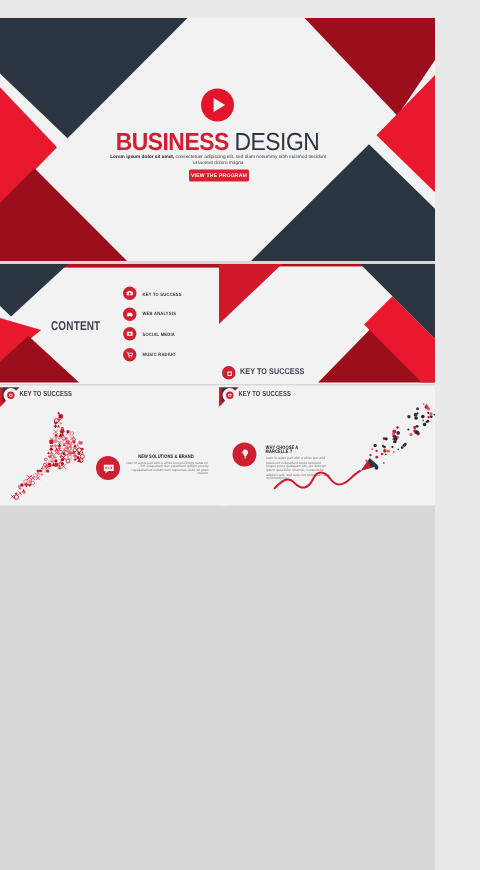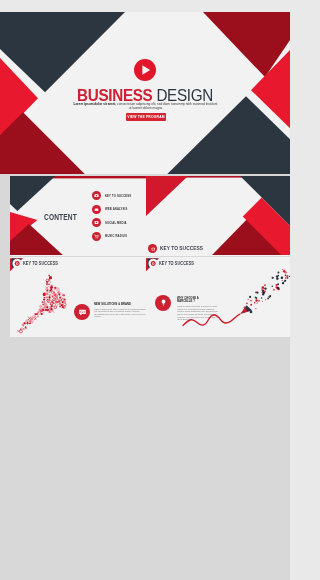--- a/index.html
+++ b/index.html
@@ -2,21 +2,21 @@
 <html><head>
 <meta charset="utf-8">
 <title>Business Design Presentation Template</title>
 <style>
   html,body{margin:0;padding:0;background:#e9e9e9;}
   body{width:290px;height:580px;overflow:hidden;font-family:"Liberation Sans",sans-serif;}
   #deck{position:relative;width:290px;height:580px;background:#d8d8d8;margin-top:12px;}
   .slide{position:absolute;overflow:hidden;background:#f2f2f2;}
   .hero{left:0;top:0;width:290px;height:162.3px;}
   .sl{height:80.3px;}
-  .c0{left:10px;width:152px;} .c1{left:145.8px;width:144.2px;}
+  .c0{left:0;width:152px;text-align:right;} .c1{left:145.8px;width:144.2px;}
   .r1{top:163.6px;} .r2{top:245px;}
   .poly{position:absolute;left:0;top:0;width:100%;height:100%;}
   
   .hero-title{position:absolute;left:0;top:74.8px;width:290px;text-align:center;font-size:16.4px;letter-spacing:-.35px;white-space:nowrap;line-height:16.4px;transform:scaleX(.93);}
   .hero-title b{color:#CE2032;font-weight:bold;}
   .hero-title span{color:#2B3640;font-weight:normal;}
   .hero-sub{position:absolute;left:72px;top:89.6px;width:147px;font-size:3.2px;line-height:4.7px;color:#3a3a3a;text-align:center;}
   .hero-sub b{font-weight:bold;color:#222;}
   .hero-cta{position:absolute;left:126px;top:101px;width:40px;height:8.2px;background:#D7222F;border-radius:1px;color:#fff;font-size:3.4px;font-weight:bold;letter-spacing:.15px;display:flex;align-items:center;justify-content:center;}
   .play{position:absolute;left:134px;top:46.5px;width:22px;height:22px;border-radius:50%;background:#E3152B;}

